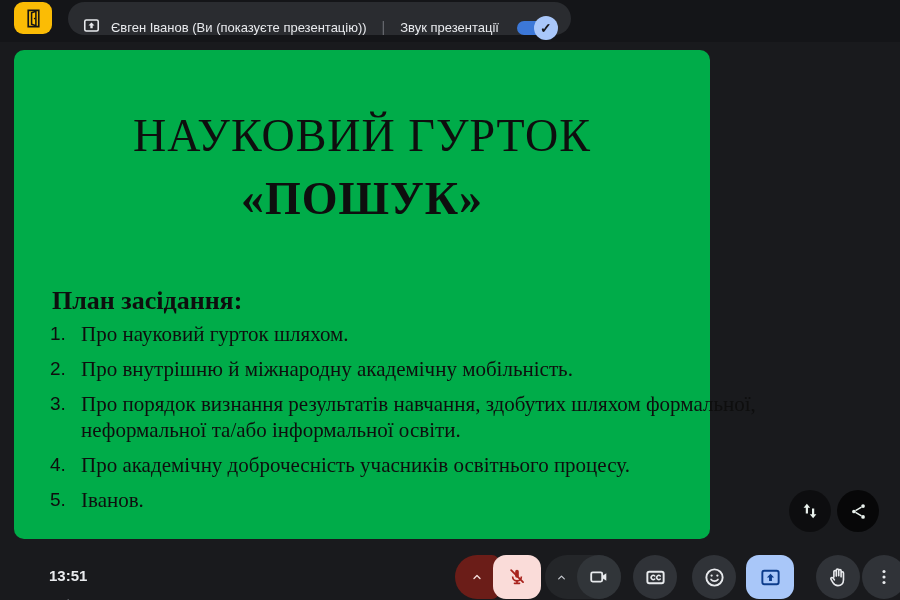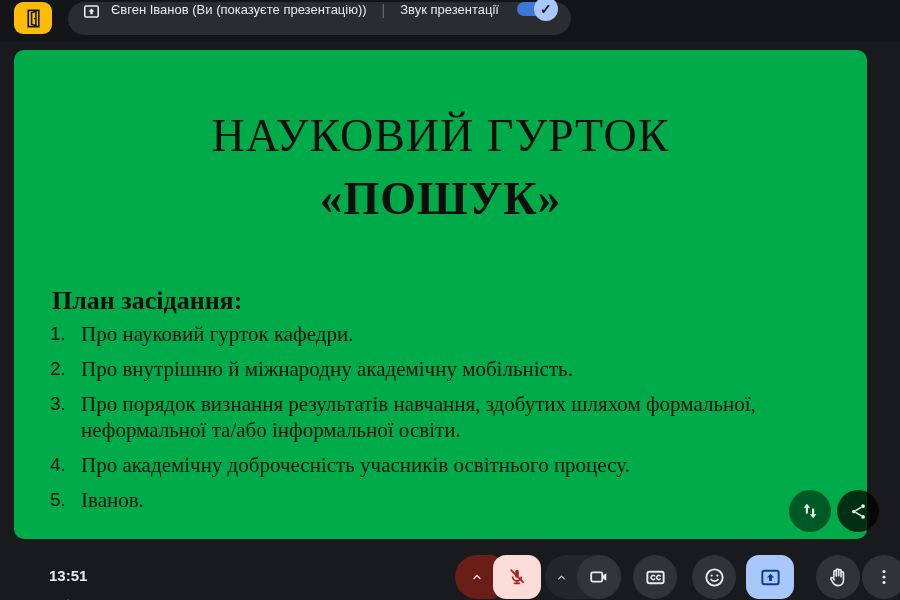--- a/index.html
+++ b/index.html
@@ -9,36 +9,36 @@
     background:#191A1D; font-family:"Liberation Sans", sans-serif;
   }
   
   .topbar { position:absolute; left:0; top:0; width:900px; height:42px; background:#141518; }
   .app-btn {
     position:absolute; left:14px; top:2px; width:38px; height:32px; border-radius:9px;
     background:#FBBC05; display:flex; align-items:center; justify-content:center; cursor:pointer;
   }
   .presenter-pill {
     position:absolute; left:68px; top:2px; height:33px; border-radius:17px;
-    background:#2A2C30; display:flex; align-items:flex-start; padding:0 10px 0 14px; gap:10px;
+    background:#2A2C30; display:flex; align-items:flex-end; padding:0 10px 0 14px; gap:10px;
   }
   .pill-label { color:#E8EAED; font-size:13px; white-space:nowrap; }
   .vdiv { color:#6A6D72; font-size:14px; padding:0 5px; }
   .toggle {
     position:relative; width:34px; height:14px; border-radius:7px; background:#3C78D8;
     margin:0 10px 0 8px; cursor:pointer;
   }
   .toggle-thumb {
     position:absolute; right:-7px; top:-5px; width:24px; height:24px; border-radius:50%;
     background:#A9C7FA; display:flex; align-items:center; justify-content:center;
     color:#17181B; font-size:14px; font-weight:bold;
   }
   
   .slide {
-    position:absolute; left:14px; top:50px; width:853px; height:489px; border-radius:10px;
+    position:absolute; left:14px; top:50px; width:696px; height:489px; border-radius:10px;
     background:#00AC49; color:#0E0E0E; font-family:"Liberation Serif", serif;
   }
   .slide-title { position:absolute; left:0; right:0; top:54px; text-align:center;
     font-size:46px; line-height:63px; letter-spacing:1px; }
   .slide-title .t2 { font-weight:bold; }
   .plan-heading { position:absolute; left:38px; top:236px; font-size:26px; font-weight:bold; }
   .plan-list { position:absolute; left:36px; top:271px; width:746px;
     display:flex; flex-direction:column; gap:9px; }
   .plan-item { display:flex; font-size:21px; line-height:26px; }
   .plan-item .inum { flex:none; width:31px; font-family:"Liberation Sans",sans-serif; font-size:19px; }
@@ -102,21 +102,21 @@
 
 <div class="slide">
   <div class="slide-title">
     <div>НАУКОВИЙ ГУРТОК</div>
     <div class="t2">«ПОШУК»</div>
   </div>
   <div class="plan-heading">План засідання:</div>
   <div class="plan-list">
     <div class="plan-item">
       <span class="inum">1.</span>
-      <span class="itext">Про науковий гурток кафедри.</span>
+      <span class="itext">Про науковий гурток шляхом.</span>
     </div>
     <div class="plan-item">
       <span class="inum">2.</span>
       <span class="itext">Про внутрішню й міжнародну академічну мобільність.</span>
     </div>
     <div class="plan-item">
       <span class="inum">3.</span>
       <span class="itext">Про порядок визнання результатів навчання, здобутих шляхом формальної, неформальної та/або інформальної освіти.</span>
     </div>
     <div class="plan-item">

